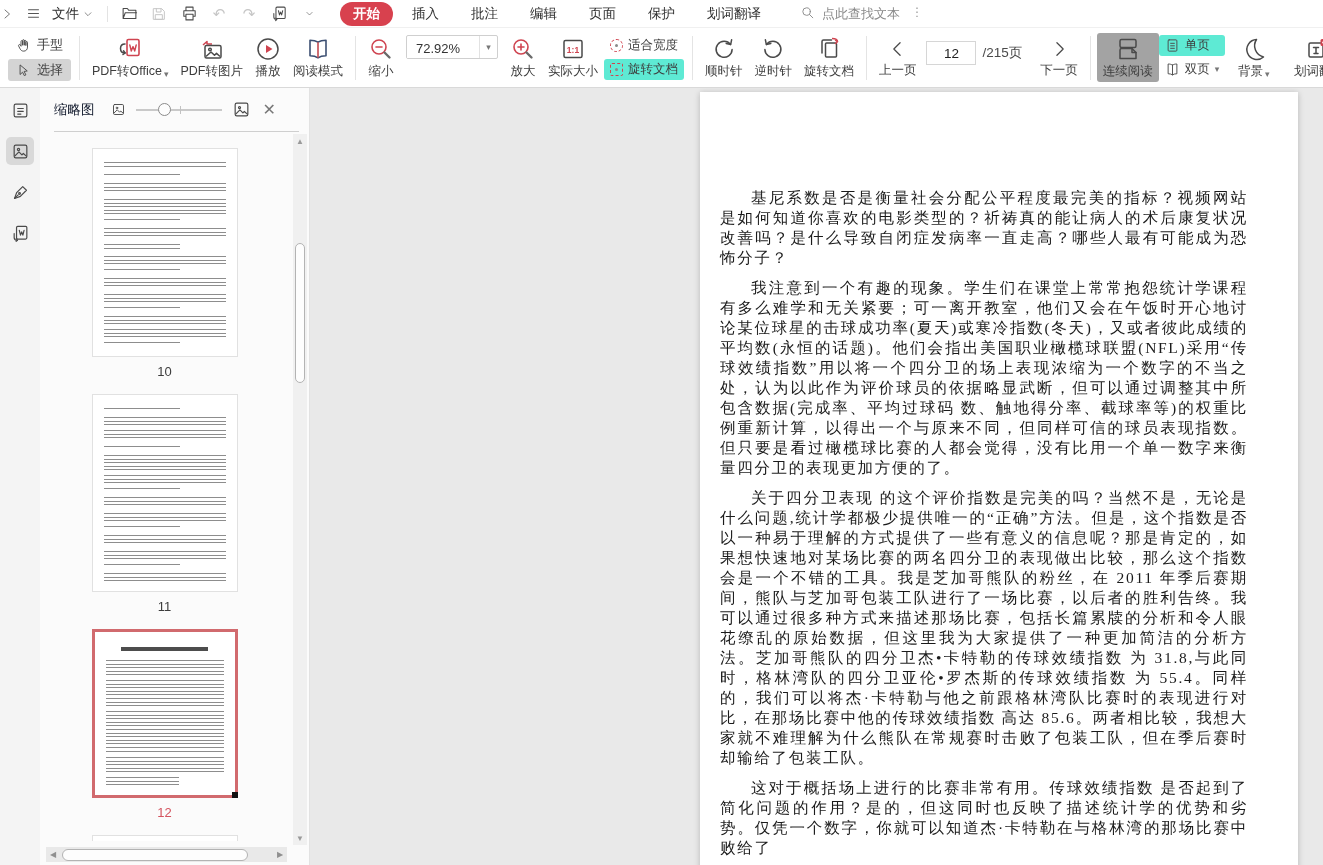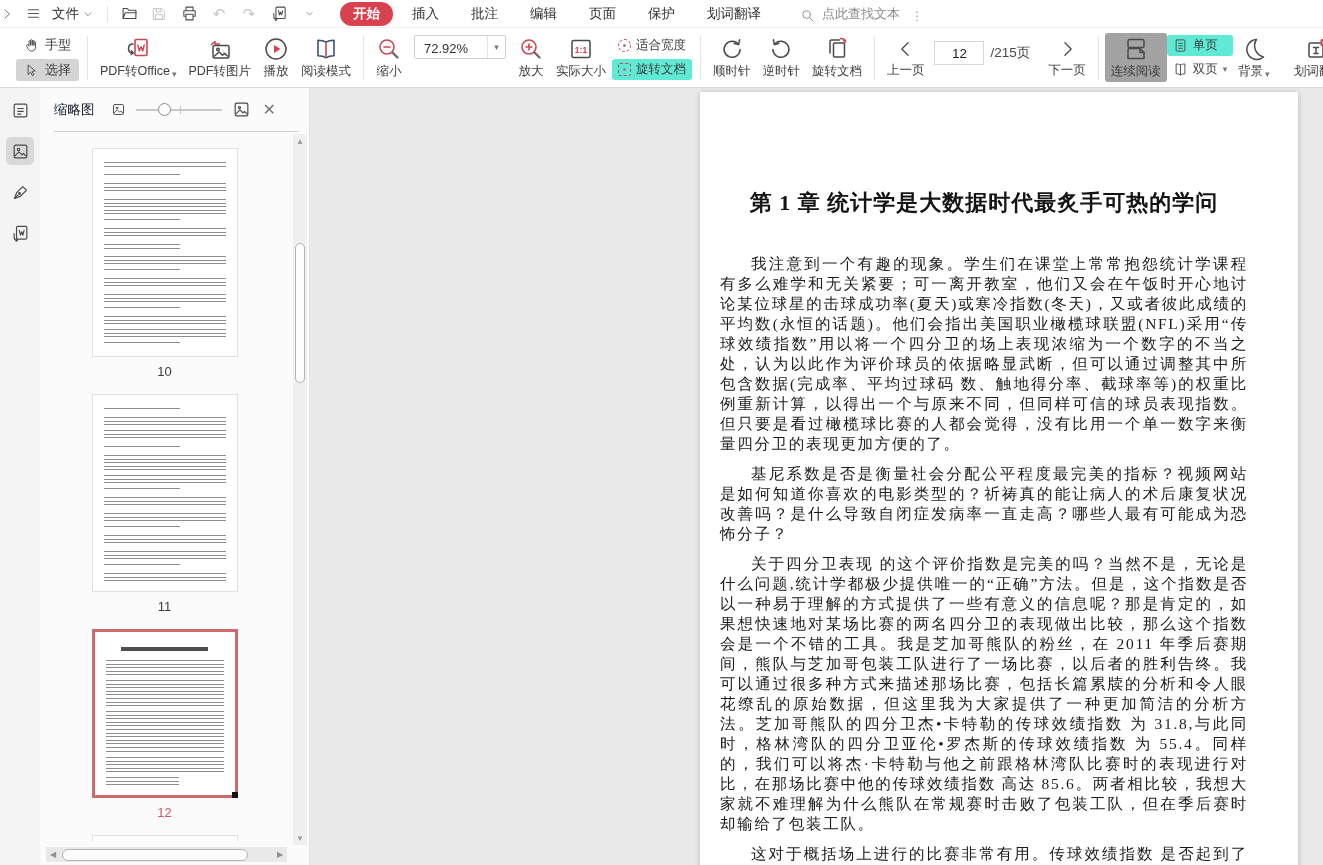--- a/index.html
+++ b/index.html
@@ -15,25 +15,25 @@
   .mb-ic { width:26px; height:22px; display:flex; align-items:center; justify-content:center; border-radius:3px; cursor:default; }
   .file-btn { display:flex; align-items:center; gap:4px; font-size:13.5px; color:#2f2f2f; padding:2px 6px; }
   .vdiv-sm { width:1px; height:16px; background:#e3e3e3; margin:0 8px; }
   .qicons { display:flex; align-items:center; gap:4px; }
   .disabled-ic .ic { stroke:#c6c6c6; }
   .uglyph { font-size:15px; color:#4a4a4a; line-height:1; }
   .uglyph.dis { color:#c6c6c6; }
   .tabs { display:flex; align-items:center; gap:6px; margin-left:18px; }
   .tab { font-size:13.5px; color:#2f2f2f; padding:3px 13px; border-radius:14px; white-space:nowrap; cursor:default; }
   .tab.active { background:#d8414e; color:#fff; font-weight:bold; }
-  .searchbox { display:flex; align-items:flex-end; gap:7px; margin-left:26px; color:#8a8a8a; font-size:13px; }
+  .searchbox { display:flex; align-items:flex-start; gap:7px; margin-left:26px; color:#8a8a8a; font-size:13px; }
   .dots { font-size:12px; color:#9a9a9a; letter-spacing:0; margin-left:4px; }
 
   
-  .toolbar { height:60px; background:#fff; border-bottom:1px solid #d9d9d9; display:flex; align-items:center; padding:0 0 0 16px; flex:0 0 auto; position:relative; }
+  .toolbar { height:60px; background:#fff; border-bottom:1px solid #d9d9d9; display:flex; align-items:center; padding:0 0 0 8px; flex:0 0 auto; position:relative; }
   .vdiv { width:1px; height:44px; background:#e4e4e4; margin:0 6px; flex:0 0 auto; }
   .vbtn { display:flex; flex-direction:column; align-items:center; justify-content:center; gap:3px; padding:3px 6px; border-radius:3px; flex:0 0 auto; }
   .vbtn.active { background:#a3a3a3; }
   .lbl { font-size:12.5px; color:#3d3d3d; white-space:nowrap; line-height:1.1; }
   .tool-col { display:flex; flex-direction:column; gap:3px; justify-content:center; flex:0 0 auto; margin-right:2px; }
   .rowbtn { display:flex; align-items:center; gap:6px; padding:2px 8px; border-radius:3px; font-size:13px; color:#3d3d3d; white-space:nowrap; }
   .rowbtn.active { background:#d4d4d4; }
   .rowbtn-sm { display:flex; align-items:center; gap:5px; padding:2px 6px; border-radius:3px; font-size:12.5px; color:#3d3d3d; white-space:nowrap; }
   .rowbtn-sm.active { background:#5eead4; }
   .withdrop { display:flex; align-items:flex-end; gap:2px; }
@@ -497,24 +497,23 @@
         <span class="htrack">
           <span class="hthumb"></span>
         </span>
         <span class="arr">▶</span>
       </div>
     </div>
 
     <div class="docarea">
       <div class="page">
         <div class="page-inner">
-          <h1 class="doc-title">第 1 章 统计学是大数据时代最炙手可热的学问</h1>
           <div class="doc-body">
+            <p>基尼系数是否是衡量社会分配公平程度最完美的指标？视频网站是如何知道你喜欢的电影类型的？祈祷真的能让病人的术后康复状况改善吗？是什么导致自闭症发病率一直走高？哪些人最有可能成为恐怖分子？</p>
             <p>我注意到一个有趣的现象。学生们在课堂上常常抱怨统计学课程有多么难学和无关紧要；可一离开教室，他们又会在午饭时开心地讨论某位球星的击球成功率(夏天)或寒冷指数(冬天)，又或者彼此成绩的平均数(永恒的话题)。他们会指出美国职业橄榄球联盟(NFL)采用“传球效绩指数”用以将一个四分卫的场上表现浓缩为一个数字的不当之处，认为以此作为评价球员的依据略显武断，但可以通过调整其中所包含数据(完成率、平均过球码 数、触地得分率、截球率等)的权重比例重新计算，以得出一个与原来不同，但同样可信的球员表现指数。但只要是看过橄榄球比赛的人都会觉得，没有比用一个单一数字来衡量四分卫的表现更加方便的了。</p>
-            <p>基尼系数是否是衡量社会分配公平程度最完美的指标？视频网站是如何知道你喜欢的电影类型的？祈祷真的能让病人的术后康复状况改善吗？是什么导致自闭症发病率一直走高？哪些人最有可能成为恐怖分子？</p>
             <p>关于四分卫表现 的这个评价指数是完美的吗？当然不是，无论是什么问题,统计学都极少提供唯一的“正确”方法。但是，这个指数是否以一种易于理解的方式提供了一些有意义的信息呢？那是肯定的，如果想快速地对某场比赛的两名四分卫的表现做出比较，那么这个指数会是一个不错的工具。我是芝加哥熊队的粉丝，在 2011 年季后赛期间，熊队与芝加哥包装工队进行了一场比赛，以后者的胜利告终。我可以通过很多种方式来描述那场比赛，包括长篇累牍的分析和令人眼花缭乱的原始数据，但这里我为大家提供了一种更加简洁的分析方法。芝加哥熊队的四分卫杰•卡特勒的传球效绩指数 为 31.8,与此同时，格林湾队的四分卫亚伦•罗杰斯的传球效绩指数 为 55.4。同样的，我们可以将杰·卡特勒与他之前跟格林湾队比赛时的表现进行对比，在那场比赛中他的传球效绩指数 高达 85.6。两者相比较，我想大家就不难理解为什么熊队在常规赛时击败了包装工队，但在季后赛时却输给了包装工队。</p>
             <p>这对于概括场上进行的比赛非常有用。传球效绩指数 是否起到了简化问题的作用？是的，但这同时也反映了描述统计学的优势和劣势。仅凭一个数字，你就可以知道杰·卡特勒在与格林湾的那场比赛中败给了</p>
           </div>
         </div>
       </div>
     </div>
 
   </div>
 </div>
 

